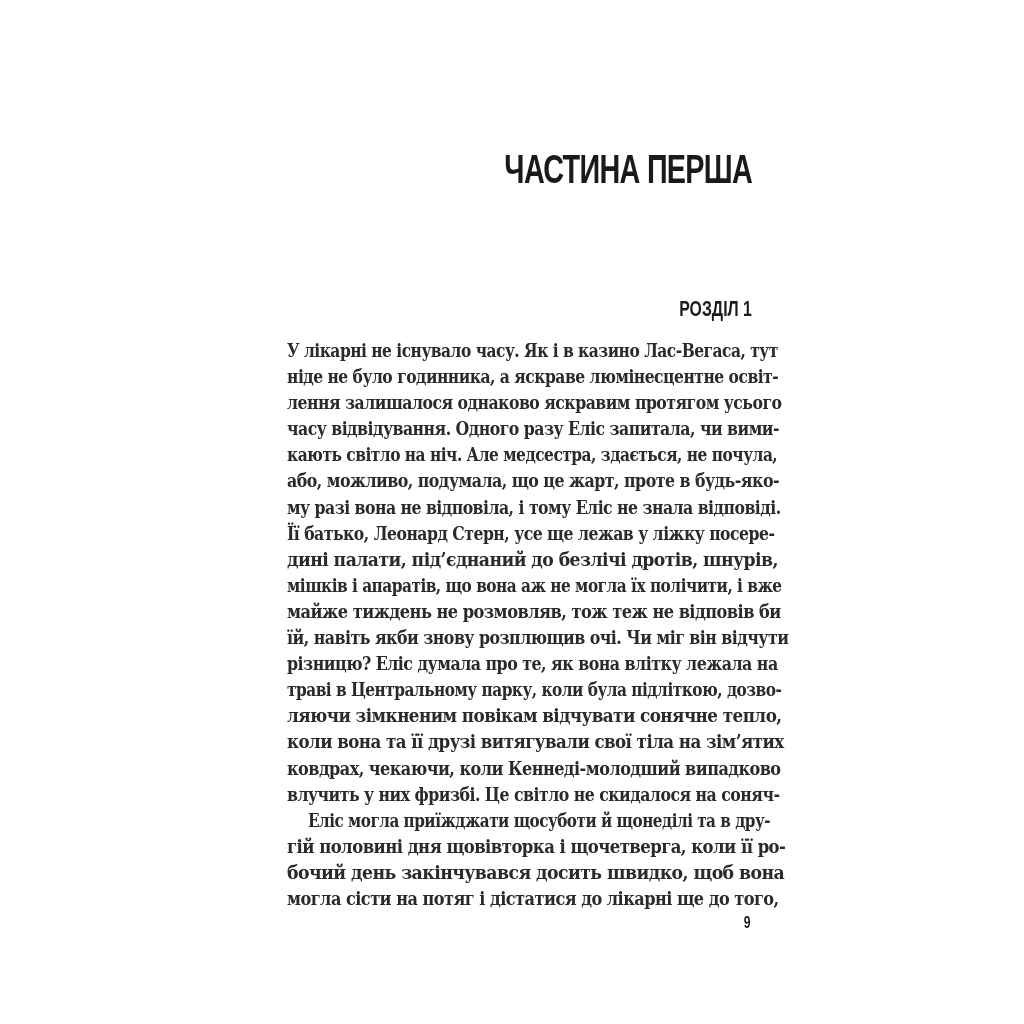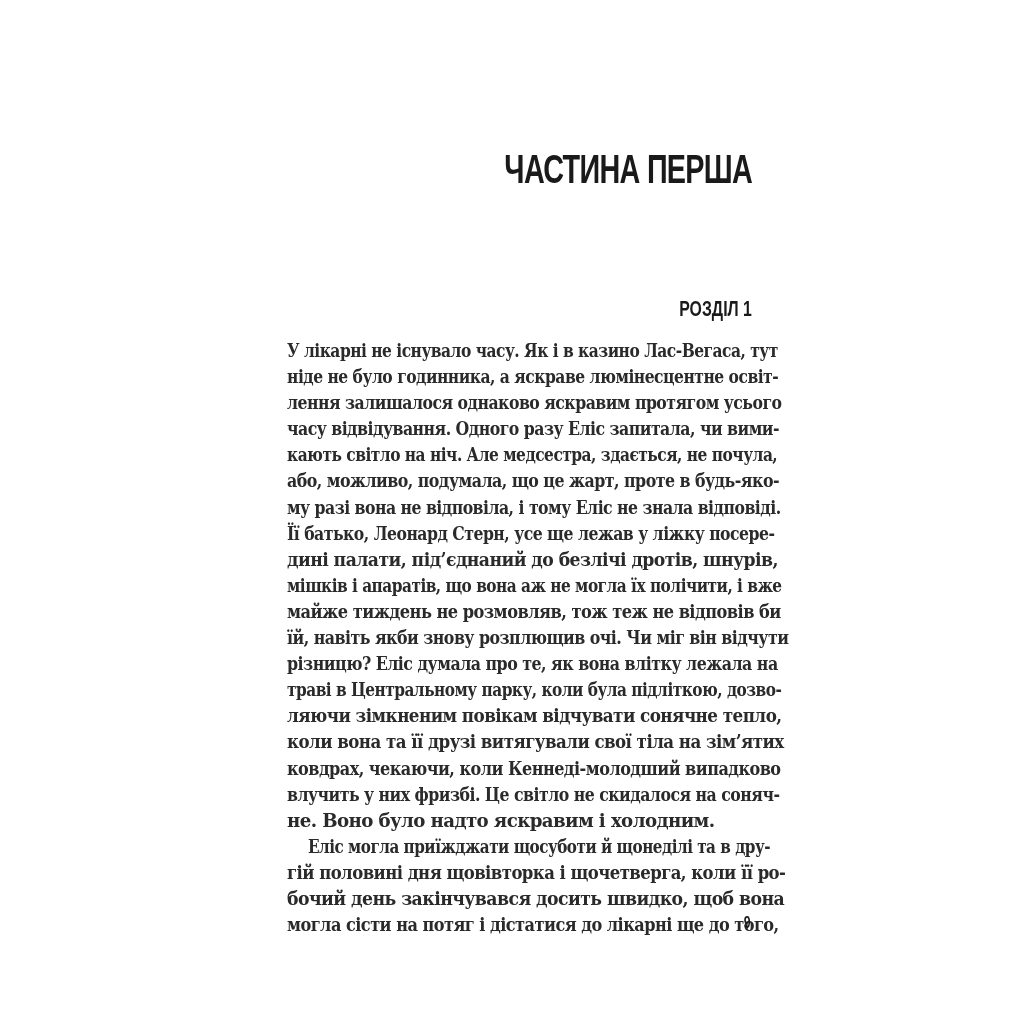--- a/index.html
+++ b/index.html
@@ -105,21 +105,20 @@
     <span class="line" style="transform: scaleX(0.947603); width: 462.219px;">дині палати, під’єднаний до безлічі дротів, шнурів,</span>
     <span class="line" style="transform: scaleX(0.843321); width: 519.375px;">мішків і апаратів, що вона аж не могла їх полічити, і вже</span>
     <span class="line" style="transform: scaleX(0.891291); width: 491.422px;">майже тиждень не розмовляв, тож теж не відповів би</span>
     <span class="line" style="transform: scaleX(0.869965); width: 503.469px;">їй, навіть якби знову розплющив очі. Чи міг він відчути</span>
     <span class="line" style="transform: scaleX(0.871506); width: 502.578px;">різницю? Еліс думала про те, як вона влітку лежала на</span>
     <span class="line" style="transform: scaleX(0.843296); width: 519.391px;">траві в Центральному парку, коли була підліткою, дозво-</span>
     <span class="line" style="transform: scaleX(0.92162); width: 475.25px;">ляючи зімкненим повікам відчувати сонячне тепло,</span>
     <span class="line" style="transform: scaleX(0.915361); width: 478.5px;">коли вона та її друзі витягували свої тіла на зім’ятих</span>
     <span class="line" style="transform: scaleX(0.88351); width: 495.75px;">ковдрах, чекаючи, коли Кеннеді-молодший випадково</span>
     <span class="line" style="transform: scaleX(0.865639); width: 505.984px;">влучить у них фризбі. Це світло не скидалося на соняч-</span>
-    <span class="line last">не. Воно було надто яскравим і холодним.</span>
     <span class="line indent" style="transform: scaleX(0.83635); width: 523.704px;">Еліс могла приїжджати щосуботи й щонеділі та в дру-</span>
     <span class="line" style="transform: scaleX(0.906275); width: 483.297px;">гій половині дня щовівторка і щочетверга, коли її ро-</span>
     <span class="line" style="transform: scaleX(0.951398); width: 460.375px;">бочий день закінчувався досить швидко, щоб вона</span>
     <span class="line" style="transform: scaleX(0.887566); width: 493.484px;">могла сісти на потяг і дістатися до лікарні ще до того,</span>
   </div>
 
   <div class="page-number">9</div>
 </div>
 
 </body></html>

